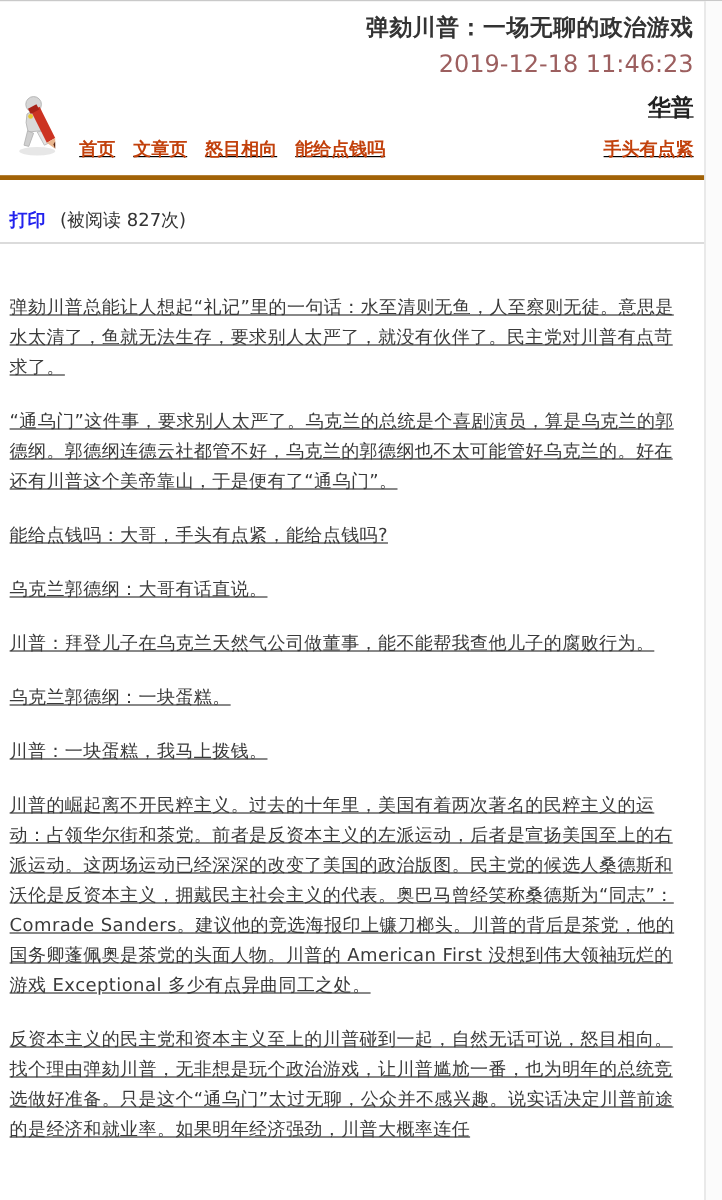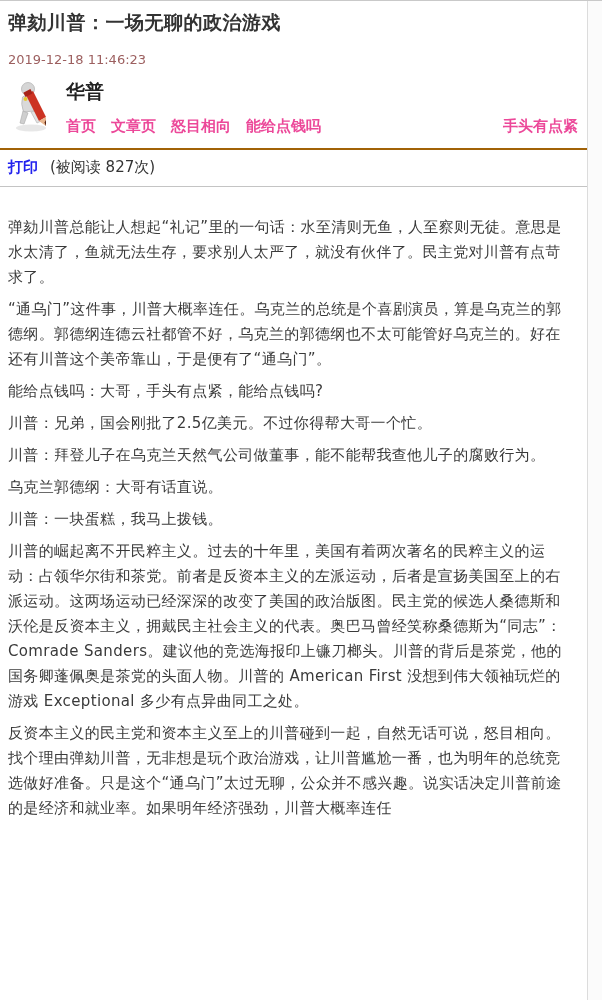--- a/index.html
+++ b/index.html
@@ -13,53 +13,53 @@
     position: absolute; inset: 0;
     border-top: 1px solid #c9c9c9;
     background: #ffffff;
   }
   .scroll-strip {
     position: absolute; top: 0; right: 0;
     width: 15px; height: 100%;
     background: #fbfbfb;
     border-left: 1px solid #dcdcdc;
   }
-  .header { padding: 9px 24px 0 8px; }
+  .header { padding: 9px 24px 0 8px; text-align: right; }
   .title {
     font-size: 19px; font-weight: bold; color: #333333;
     letter-spacing: 0.5px;
   }
-  .date { font-size: 13px; color: #9c5f5f; margin-top: 16px; }
+  .date { font-size: 20px; color: #9c5f5f; margin-top: 5px; }
   .author-row { display: flex; margin-top: 10px; }
   .avatar-wrap { width: 40px; height: 56px; margin: 0 14px 0 4px; flex: 0 0 auto; cursor: pointer; }
-  .author-col { flex: 1; padding-top: 2px; }
+  .author-col { flex: 1; padding-top: 2px; text-decoration: underline; }
   .author-name { font-size: 19px; font-weight: bold; color: #222222; }
   .nav-row {
     display: flex; gap: 15px; align-items: center;
     margin-top: 12px; padding-bottom: 12px;
     font-size: 15px; font-weight: bold;
   }
-  .nav-link { color: #ec4899; cursor: pointer; text-decoration: none; }
+  .nav-link { color: #c2410c; cursor: pointer; text-decoration: none; }
   .nav-spacer { flex: 1; }
   .print-bar {
-    border-top: 2px solid #a16207;
+    border-top: 4px solid #a16207;
     border-bottom: 1px solid #c4c4c4;
-    padding: 8px 8px 9px;
+    padding: 24px 8px 9px;
     font-size: 15px; color: #333333;
     width: 587px;
   }
   .print-link { color: #2222ee; font-weight: bold; margin-right: 12px; cursor: pointer; text-decoration: none; }
   .read-count { color: #333333; }
   .article {
     padding: 21px 16px 0 8px;
     font-size: 15px; color: #3a3a3a;
     letter-spacing: 0.35px;
     width: 587px;
   }
-  .article p { margin: 7px 0; line-height: 25px; }
+  .article p { margin: 20px 0; line-height: 25px; text-decoration: underline; }
 </style>
 </head>
 <body>
 
 <div class="container">
 
   <div class="header">
     <div class="title">弹劾川普：一场无聊的政治游戏</div>
     <div class="date">2019-12-18 11:46:23</div>
 
@@ -95,25 +95,25 @@
       </div>
     </div>
   </div>
 
   <div class="print-bar">
     <a class="print-link">打印</a><span class="read-count">(被阅读 827次)</span>
   </div>
 
   <div class="article">
     <p>弹劾川普总能让人想起“礼记”里的一句话：水至清则无鱼，人至察则无徒。意思是水太清了，鱼就无法生存，要求别人太严了，就没有伙伴了。民主党对川普有点苛求了。</p>
-    <p>“通乌门”这件事，川普大概率连任。乌克兰的总统是个喜剧演员，算是乌克兰的郭德纲。郭德纲连德云社都管不好，乌克兰的郭德纲也不太可能管好乌克兰的。好在还有川普这个美帝靠山，于是便有了“通乌门”。</p>
+    <p>“通乌门”这件事，要求别人太严了。乌克兰的总统是个喜剧演员，算是乌克兰的郭德纲。郭德纲连德云社都管不好，乌克兰的郭德纲也不太可能管好乌克兰的。好在还有川普这个美帝靠山，于是便有了“通乌门”。</p>
     <p>能给点钱吗：大哥，手头有点紧，能给点钱吗?</p>
-    <p>川普：兄弟，国会刚批了2.5亿美元。不过你得帮大哥一个忙。</p>
+    <p>乌克兰郭德纲：大哥有话直说。</p>
     <p>川普：拜登儿子在乌克兰天然气公司做董事，能不能帮我查他儿子的腐败行为。</p>
-    <p>乌克兰郭德纲：大哥有话直说。</p>
+    <p>乌克兰郭德纲：一块蛋糕。</p>
     <p>川普：一块蛋糕，我马上拨钱。</p>
     <p>川普的崛起离不开民粹主义。过去的十年里，美国有着两次著名的民粹主义的运动：占领华尔街和茶党。前者是反资本主义的左派运动，后者是宣扬美国至上的右派运动。这两场运动已经深深的改变了美国的政治版图。民主党的候选人桑德斯和沃伦是反资本主义，拥戴民主社会主义的代表。奥巴马曾经笑称桑德斯为“同志”：Comrade Sanders。建议他的竞选海报印上镰刀榔头。川普的背后是茶党，他的国务卿蓬佩奥是茶党的头面人物。川普的 American First 没想到伟大领袖玩烂的游戏 Exceptional 多少有点异曲同工之处。</p>
     <p>反资本主义的民主党和资本主义至上的川普碰到一起，自然无话可说，怒目相向。找个理由弹劾川普，无非想是玩个政治游戏，让川普尴尬一番，也为明年的总统竞选做好准备。只是这个“通乌门”太过无聊，公众并不感兴趣。说实话决定川普前途的是经济和就业率。如果明年经济强劲，川普大概率连任</p>
 
   </div>
 
   <div class="scroll-strip"></div>
 </div>
 
 </body></html>

